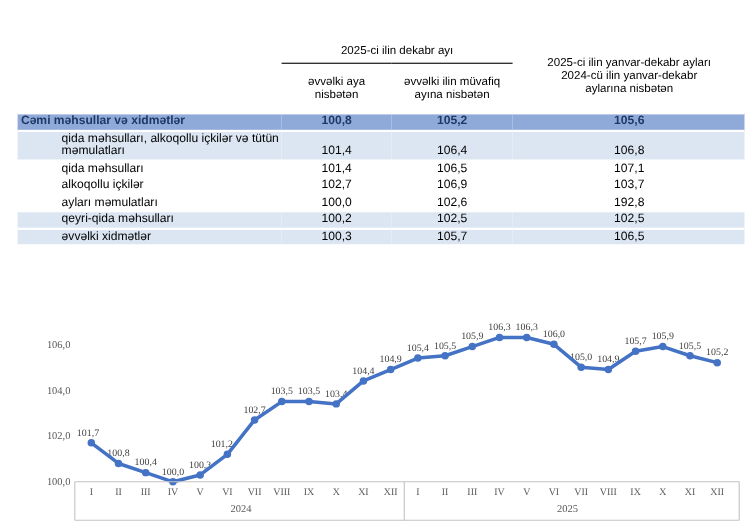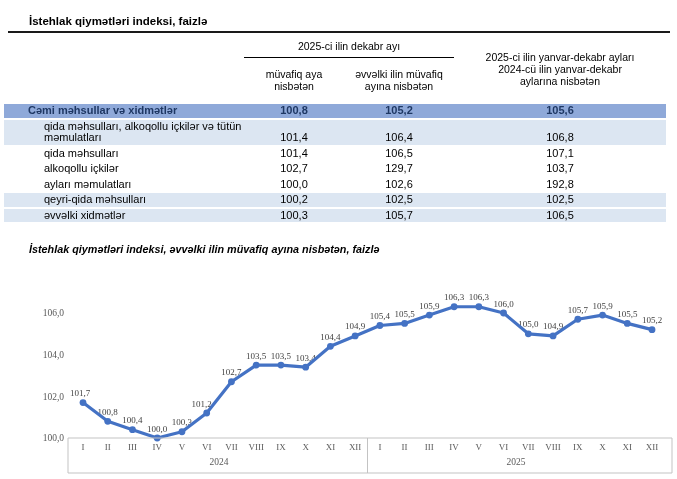--- a/index.html
+++ b/index.html
@@ -6,76 +6,75 @@
   .page {
     position:relative; width:677px; height:479px; background:#fff; overflow:hidden;
     font-family:"Liberation Sans", sans-serif; color:#000;
   }
   .table-title {
     position:absolute; left:8px; top:15px; width:641px;
     font-size:11.5px; font-weight:bold; padding:0 0 4px 21px;
     border-bottom:2px solid #1a1a1a;
   }
   table.cpi {
-    position:absolute; left:4px; top:36px; width:662px;
+    position:absolute; left:16px; top:36px; width:662px;
     border-collapse:collapse; table-layout:fixed; font-size:11px;
   }
   col.c1 { width:240px; } col.c2 { width:100px; } col.c3 { width:110px; } col.c4 { width:212px; }
   thead th { font-weight:normal; font-size:10.5px; line-height:12px; text-align:center; padding:0; vertical-align:middle; }
   th.grp-hdr { border-bottom:1px solid #000; height:19px; padding-bottom:2px; }
   tr.sub-hdr th { height:40px; padding:2px 8px; }
   th.col4-hdr div { max-width:162px; margin:0 auto; }
   tbody tr { border-top:2px solid #fff; }
   tbody td { padding:1px 2px; line-height:11.5px; vertical-align:bottom; }
   td.lbl { text-align:left; }
   td.val { text-align:center; }
   tr.row-total td { background:var(--total_row_bg,#8fa9d9); color:var(--total_row_text,#1f3864); font-weight:bold; }
   tr.row-group td { background:var(--group_row_bg,#dce6f2); }
-  tr.row-total td.lbl { padding-left:24px; }
+  tr.row-total td.lbl { padding-left:3px; }
   tr.row-group td.lbl { padding-left:40px; }
   tr.row-sub td.lbl { padding-left:40px; }
   .chart-title {
     position:absolute; left:29px; top:243px; width:620px;
     font-size:10.8px; font-weight:bold; font-style:italic;
   }
   svg.chart { position:absolute; left:0; top:249px; }
   .ytick  { font:9.5px "Liberation Serif", serif; fill:#595959; }
   .xtick  { font:9px   "Liberation Serif", serif; fill:#595959; }
   .yrlbl  { font:9.5px "Liberation Serif", serif; fill:#595959; }
   .dlabel { font:9px   "Liberation Serif", serif; fill:#3f3f3f; }
   .axline { stroke:#c3c3c3; stroke-width:1; }
   .trend  { fill:none; stroke:var(--line,#4472c4); stroke-width:3.2; stroke-linejoin:round; stroke-linecap:round; }
   .pt     { fill:var(--line,#4472c4); }
 </style>
 </head>
 <body>
 
 <div class="page">
 
-  <div class="table-title">İstehlak qiymətləri indeksi, faizlə</div>
 
   <table class="cpi">
     <colgroup>
         <col class="c1">
         <col class="c2">
         <col class="c3">
         <col class="c4">
       </colgroup>
     <thead>
       <tr>
         <th></th>
         <th class="grp-hdr" colspan="2">2025-ci ilin dekabr ayı</th>
         <th class="col4-hdr" rowspan="2">
           <div>2025-ci ilin yanvar-dekabr ayları</div>
           <div>2024-cü ilin yanvar-dekabr aylarına nisbətən</div>
         </th>
       </tr>
       <tr class="sub-hdr">
         <th></th>
-        <th>müvafiq aya nisbətən</th>
+        <th>əvvəlki aya nisbətən</th>
         <th>əvvəlki ilin müvafiq ayına nisbətən</th>
       </tr>
     </thead>
     <tbody id="table-body">
         <tr class="row-total">
           <td class="lbl">Cəmi məhsullar və xidmətlər</td>
           <td class="val">100,8</td>
           <td class="val">105,2</td>
           <td class="val">105,6</td>
         </tr>
@@ -87,21 +86,21 @@
         </tr>
         <tr class="row-sub">
           <td class="lbl">qida məhsulları</td>
           <td class="val">101,4</td>
           <td class="val">106,5</td>
           <td class="val">107,1</td>
         </tr>
         <tr class="row-sub">
           <td class="lbl">alkoqollu içkilər</td>
           <td class="val">102,7</td>
-          <td class="val">129,7</td>
+          <td class="val">106,9</td>
           <td class="val">103,7</td>
         </tr>
         <tr class="row-sub">
           <td class="lbl">ayları məmulatları</td>
           <td class="val">100,0</td>
           <td class="val">102,6</td>
           <td class="val">192,8</td>
         </tr>
         <tr class="row-group">
           <td class="lbl">qeyri-qida məhsulları</td>
@@ -111,21 +110,20 @@
         </tr>
         <tr class="row-group">
           <td class="lbl">əvvəlki xidmətlər</td>
           <td class="val">100,3</td>
           <td class="val">105,7</td>
           <td class="val">106,5</td>
         </tr>
       </tbody>
   </table>
 
-  <div class="chart-title">İstehlak qiymətləri indeksi, əvvəlki ilin müvafiq ayına nisbətən, faizlə</div>
 
   <svg id="chart" class="chart" width="677" height="230" viewBox="0 0 677 230">
       <text x="64" y="192.2" text-anchor="end" class="ytick">100,0</text>
       <text x="64" y="150.534" text-anchor="end" class="ytick">102,0</text>
       <text x="64" y="108.86800000000001" text-anchor="end" class="ytick">104,0</text>
       <text x="64" y="67.20200000000001" text-anchor="end" class="ytick">106,0</text>
       <text x="80" y="147.08389999999994" text-anchor="middle" class="dlabel">101,7</text>
       <text x="107.74" y="165.83360000000005" text-anchor="middle" class="dlabel">100,8</text>
       <text x="132.48" y="174.16679999999988" text-anchor="middle" class="dlabel">100,4</text>
       <text x="157.22" y="182.5" text-anchor="middle" class="dlabel">100,0</text>

